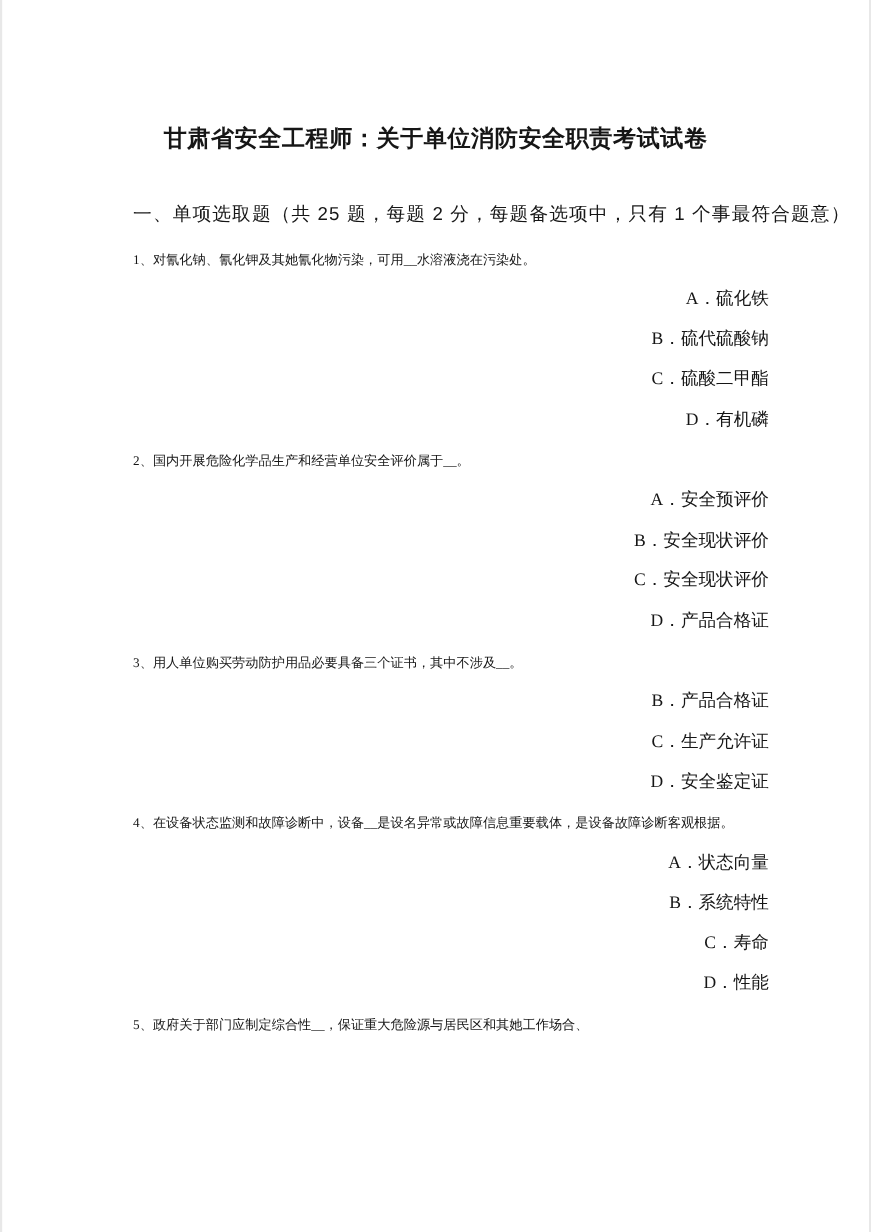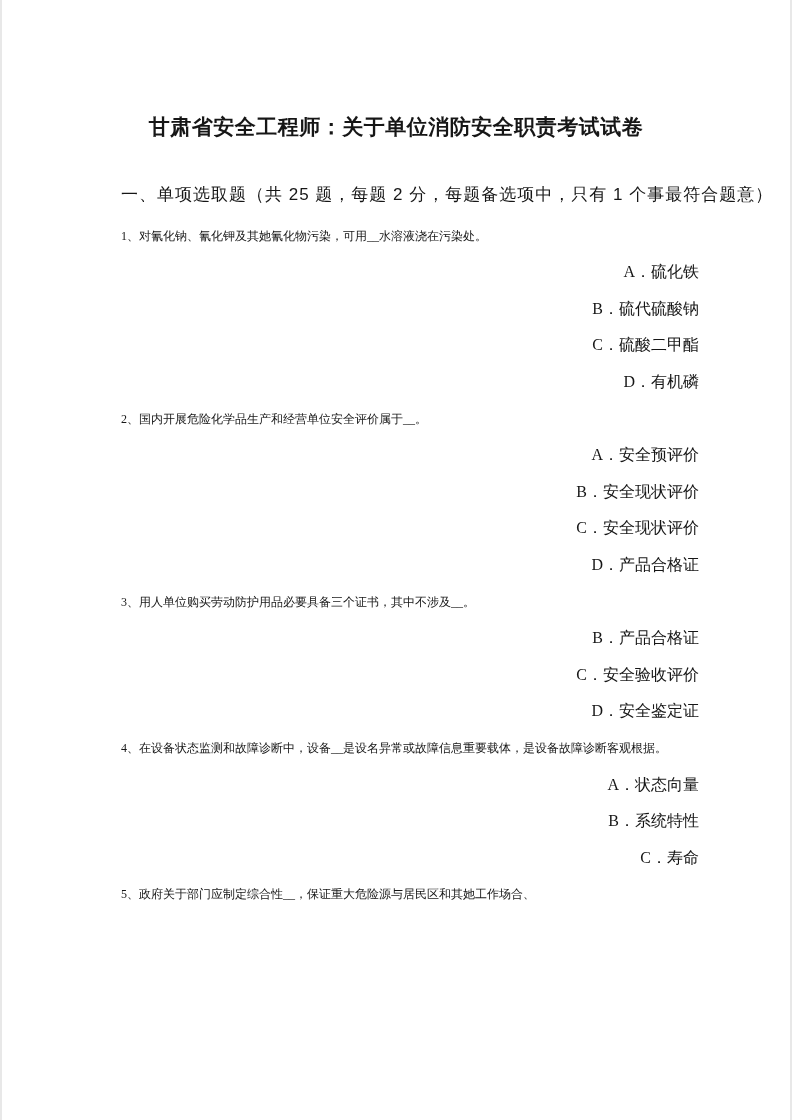--- a/index.html
+++ b/index.html
@@ -94,31 +94,32 @@
         <li class="option"><span class="opt-label">B．</span><span class="opt-text">安全现状评价</span></li>
         <li class="option"><span class="opt-label">C．</span><span class="opt-text">安全现状评价</span></li>
         <li class="option"><span class="opt-label">D．</span><span class="opt-text">产品合格证</span></li>
       </ul>
     </section>
 
     <section class="question-block">
       <p class="question">3、用人单位购买劳动防护用品必要具备三个证书，其中不涉及__。</p>
       <ul class="options">
         <li class="option"><span class="opt-label">B．</span><span class="opt-text">产品合格证</span></li>
-        <li class="option"><span class="opt-label">C．</span><span class="opt-text">安全验收评价</span></li>
+        <li class="option"><span class="opt-label">C．</span><span class="opt-text">生产允许证</span></li>
         <li class="option"><span class="opt-label">D．</span><span class="opt-text">安全鉴定证</span></li>
       </ul>
     </section>
 
     <section class="question-block">
       <p class="question">4、在设备状态监测和故障诊断中，设备__是设名异常或故障信息重要载体，是设备故障诊断客观根据。</p>
       <ul class="options">
         <li class="option"><span class="opt-label">A．</span><span class="opt-text">状态向量</span></li>
         <li class="option"><span class="opt-label">B．</span><span class="opt-text">系统特性</span></li>
         <li class="option"><span class="opt-label">C．</span><span class="opt-text">寿命</span></li>
+        <li class="option"><span class="opt-label">D．</span><span class="opt-text">性能</span></li>
       </ul>
     </section>
 
     <section class="question-block">
       <p class="question">5、政府关于部门应制定综合性__，保证重大危险源与居民区和其她工作场合、</p>
     </section>
 
   </div>
 </div>
 

